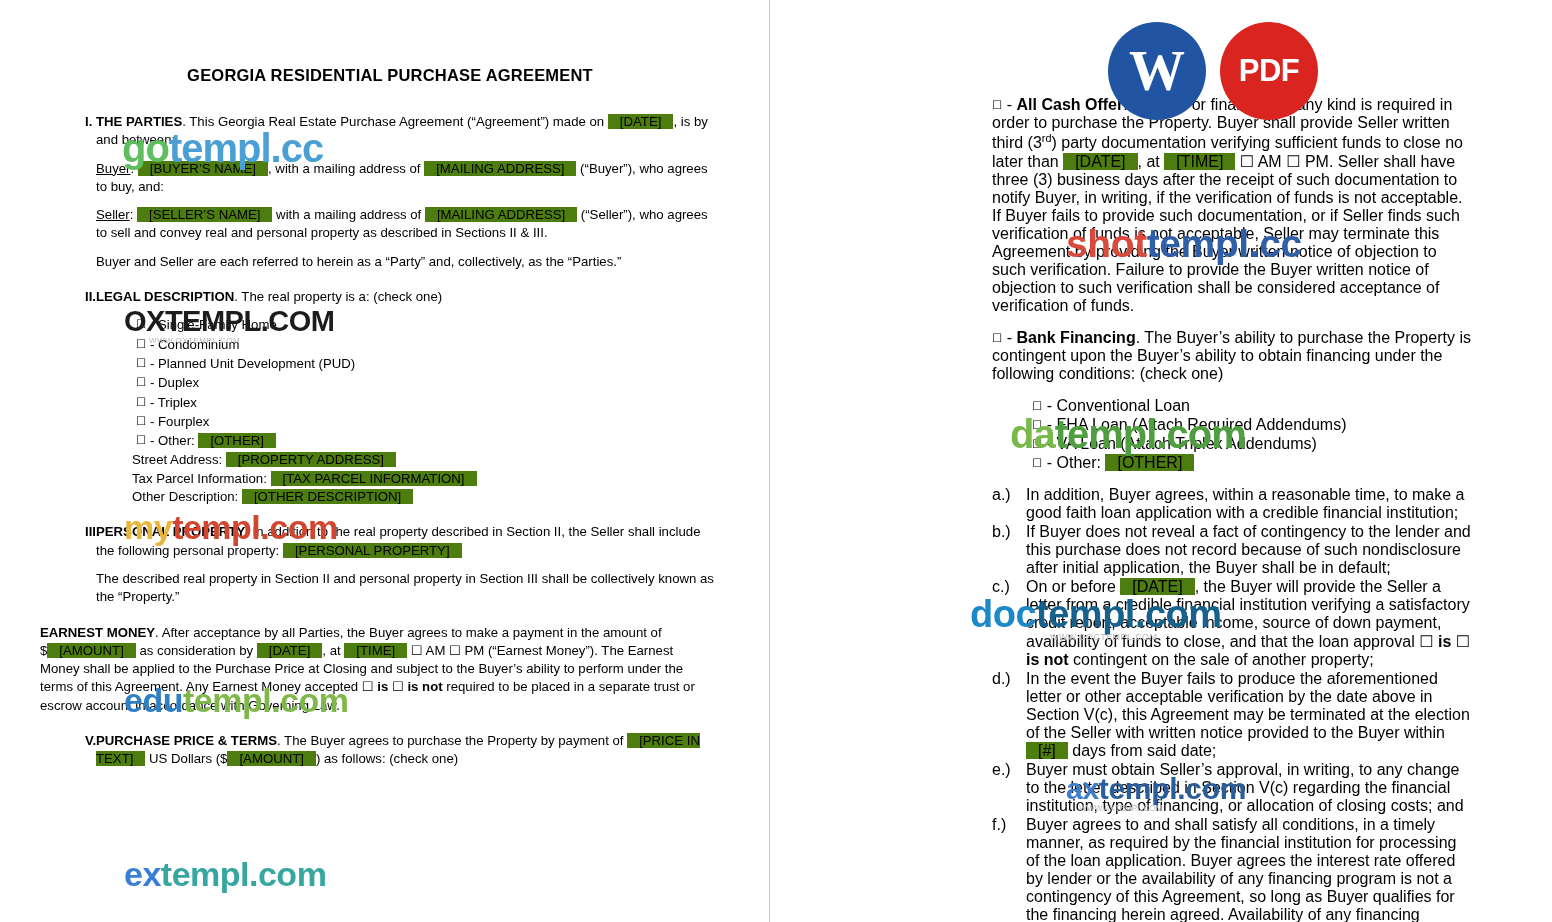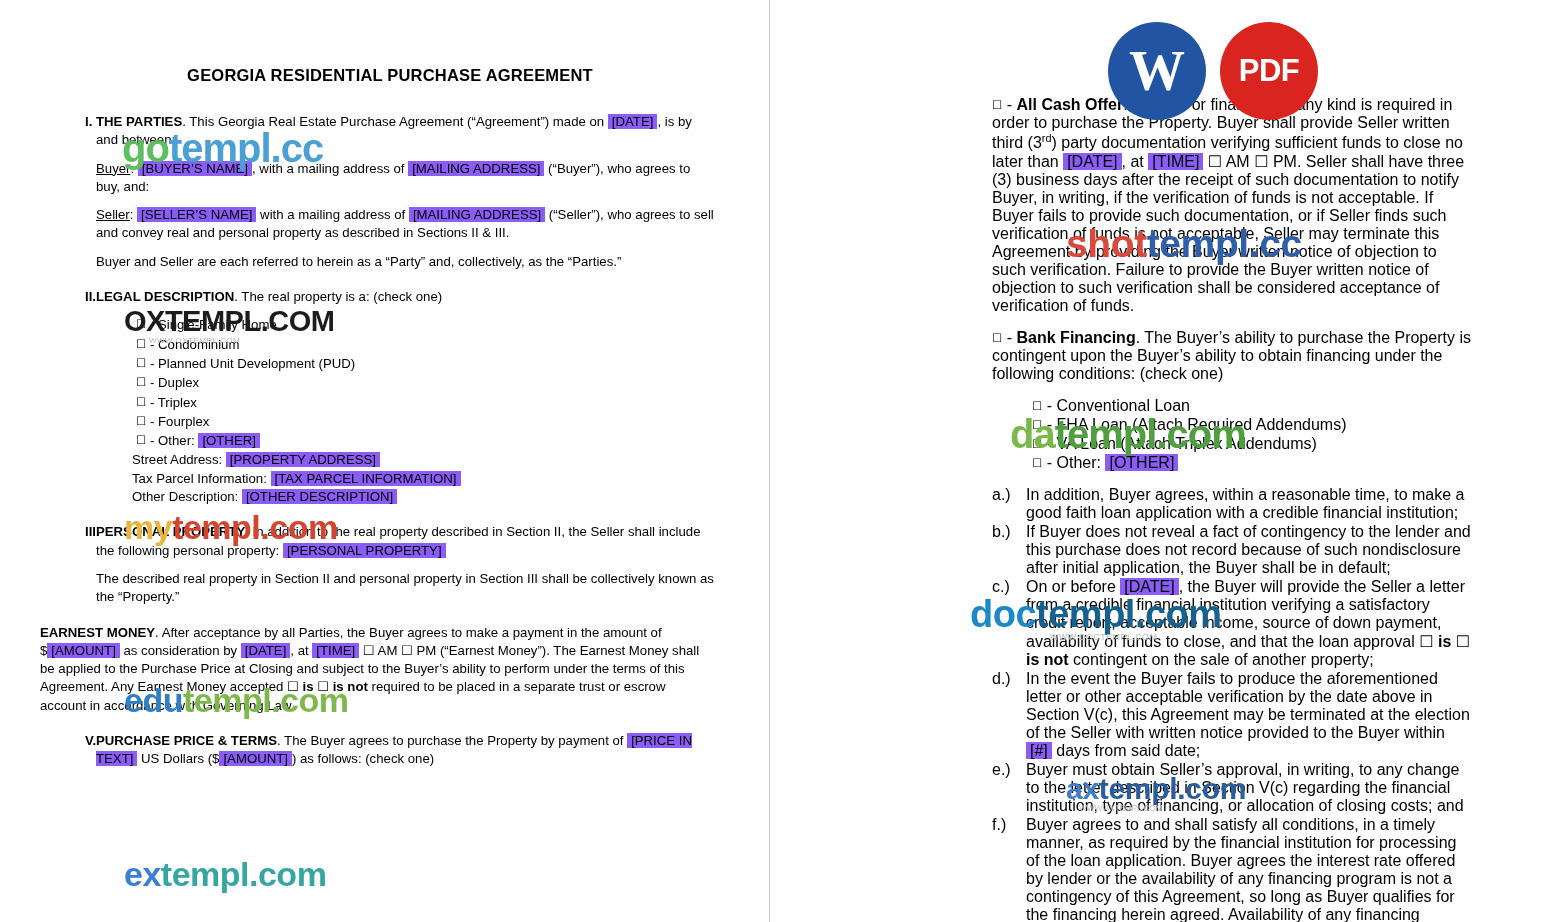--- a/index.html
+++ b/index.html
@@ -62,22 +62,22 @@
     font-weight: bold;
     padding-left: 45px;
     font-size: 13.2px;
   }
   .body-col { flex: 1 1 auto; padding-right: 26px; }
   .para { margin: 0 0 14px 0; text-align: left; }
   .para.tight { margin-bottom: 10px; }
   b { font-weight: bold; }
   u { text-decoration: underline; }
   .fill {
-    background: #8b5cf6;
-    padding: 0 4px;
+    background: #4d7c0f;
+    padding: 0 12px;
   }
   .chk {
     font-family: "DejaVu Sans", sans-serif;
     font-size: 11.5px;
     position: relative;
     top: -1px;
   }
   .optlist { margin: 0; padding: 0; list-style: none; }
   .optlist li { margin: 0 0 1px 0; padding-left: 40px; }
   .lettered { margin: 0; padding: 0; list-style: none; }

